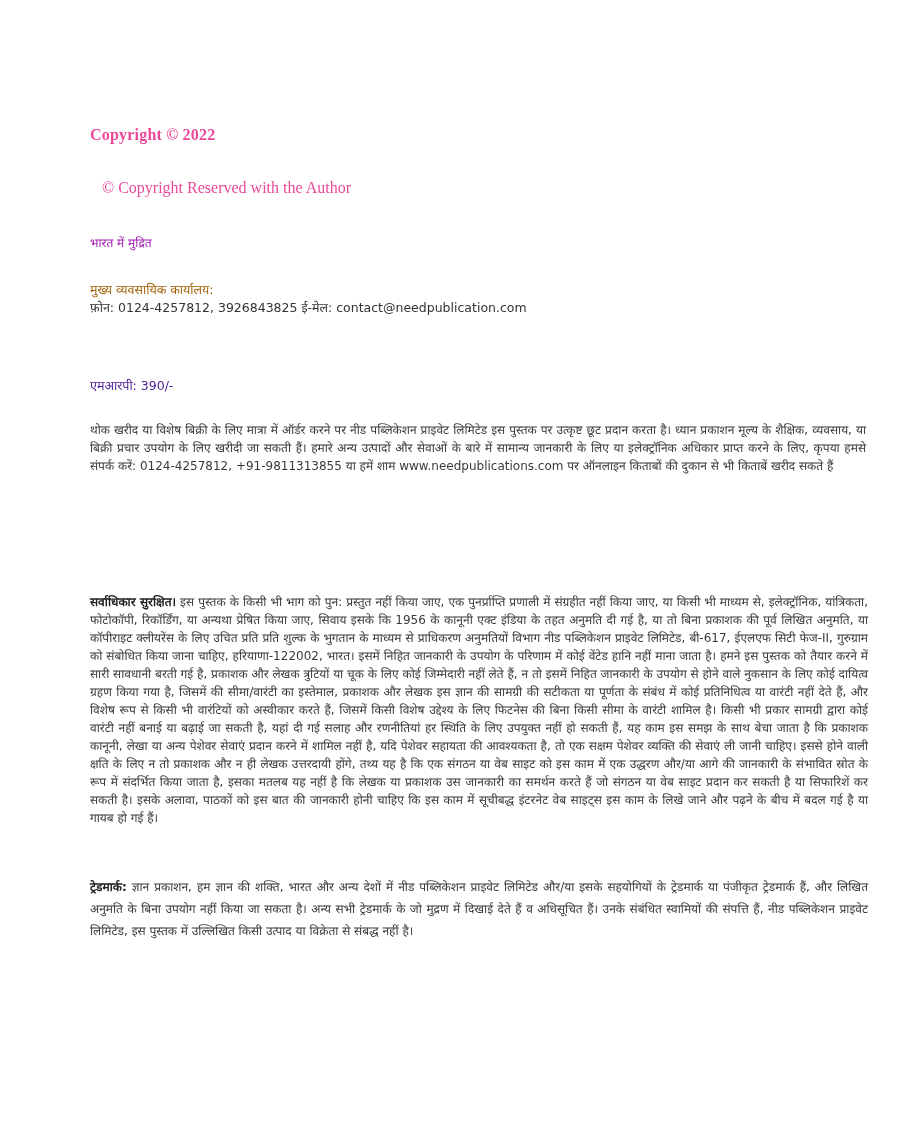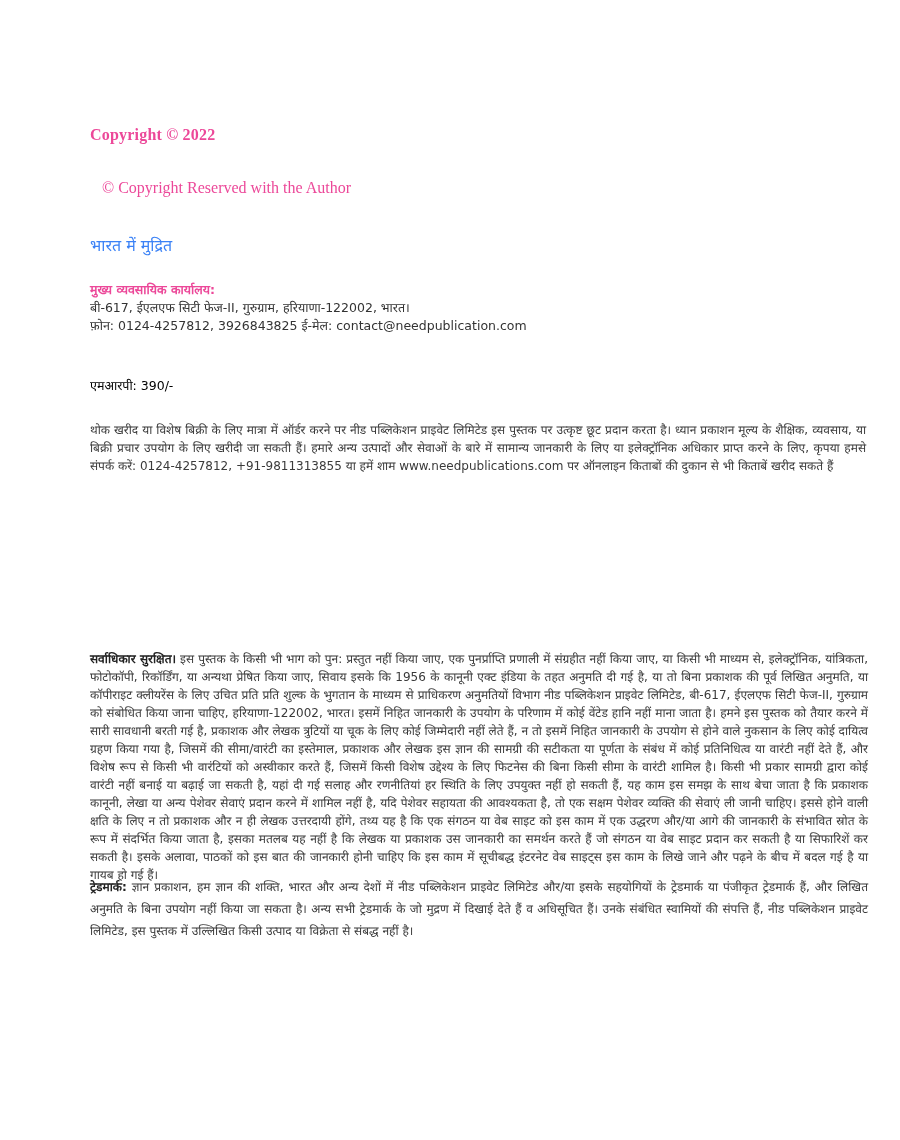--- a/index.html
+++ b/index.html
@@ -27,54 +27,54 @@
     font-weight: bold;
     letter-spacing: 0.2px;
   }
   .reserved-line {
     left: 90px; top: 179px;
     font-size: 16px;
     margin-left: 12px;
   }
   .printed-line {
     left: 90px; top: 234px;
-    font-size: 16px;
-    color: #3b82f6;
+    font-size: 12px;
+    color: #a21caf;
   }
   .office-block {
     left: 90px; top: 281px;
     width: 700px;
     font-size: 12.5px;
     line-height: 18px;
     color: #333;
   }
   .office-heading {
-    font-weight: bold;
-    color: #ec4899;
+    font-weight: normal;
+    color: #a16207;
   }
   .mrp-line {
     left: 90px; top: 377px;
     font-size: 12.5px;
-    color: #000000;
+    color: #4c1d95;
   }
   .bulk-block {
     left: 90px; top: 421px;
     width: 776px;
     font-size: 12px;
     line-height: 18px;
     color: #3a3a3a;
     text-align: justify;
   }
   .bulk-heading {
     font-weight: bold;
     color: #222;
     display: block;
   }
   .rights-block {
-    left: 90px; top: 650px;
+    left: 90px; top: 593px;
     width: 778px;
     font-size: 12px;
     line-height: 18px;
     color: #3a3a3a;
     text-align: justify;
   }
   .lead-bold {
     font-weight: bold;
     color: #222;
   }
@@ -93,21 +93,20 @@
 <div class="page">
 
   <div class="abs copyright-line en-serif">Copyright © 2022</div>
 
   <div class="abs reserved-line en-serif">© Copyright Reserved with the Author</div>
 
   <div class="abs printed-line">भारत में मुद्रित</div>
 
   <div class="abs office-block">
     <div class="office-heading">मुख्य व्यवसायिक कार्यालय:</div>
-    <div>बी-617, ईएलएफ सिटी फेज-II, गुरुग्राम, हरियाणा-122002, भारत।</div>
     <div>फ़ोन: 0124-4257812, 3926843825 ई-मेल: contact@needpublication.com</div>
   </div>
 
   <div class="abs mrp-line">एमआरपी: 390/-</div>
 
   <div class="abs bulk-block">
     <span>थोक खरीद या विशेष बिक्री के लिए मात्रा में ऑर्डर करने पर नीड पब्लिकेशन प्राइवेट लिमिटेड इस पुस्तक पर उत्कृष्ट छूट प्रदान करता है। ध्यान प्रकाशन मूल्य के शैक्षिक, व्यवसाय, या बिक्री प्रचार उपयोग के लिए खरीदी जा सकती हैं। हमारे अन्य उत्पादों और सेवाओं के बारे में सामान्य जानकारी के लिए या इलेक्ट्रॉनिक अधिकार प्राप्त करने के लिए, कृपया हमसे संपर्क करें: 0124-4257812, +91-9811313855 या हमें शाम www.needpublications.com पर ऑनलाइन किताबों की दुकान से भी किताबें खरीद सकते हैं</span>
   </div>
 
   <div class="abs rights-block">

